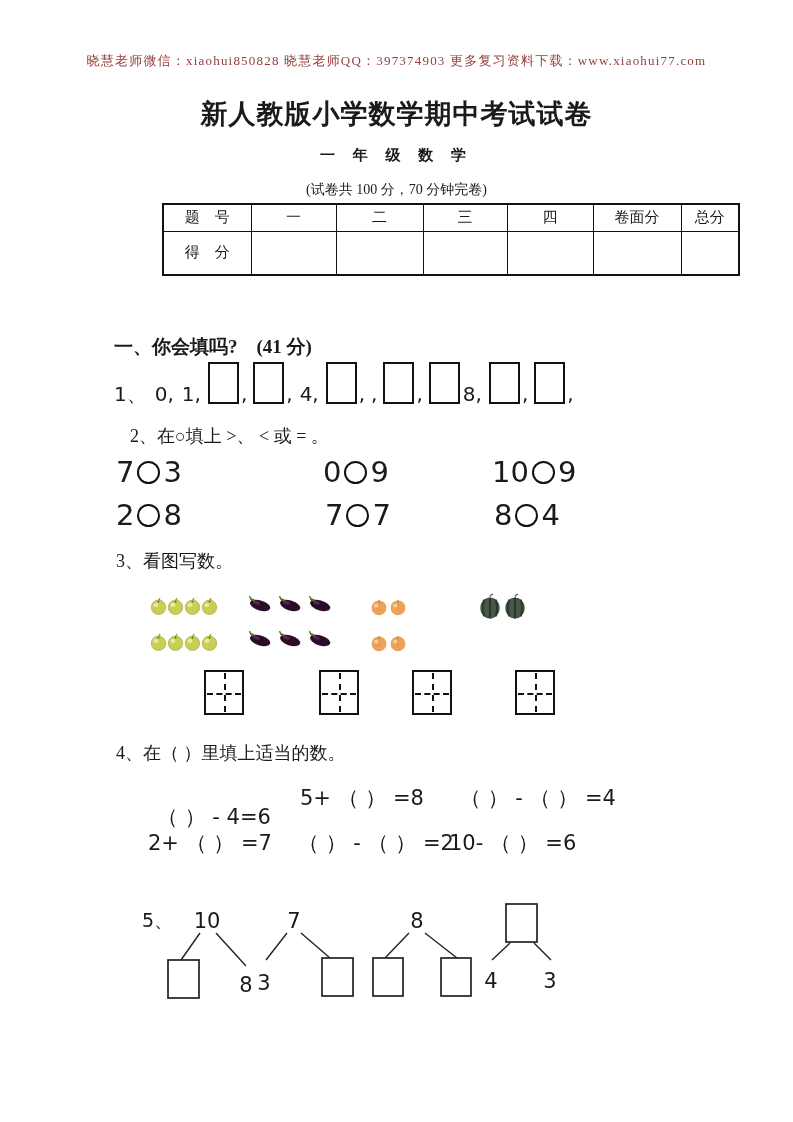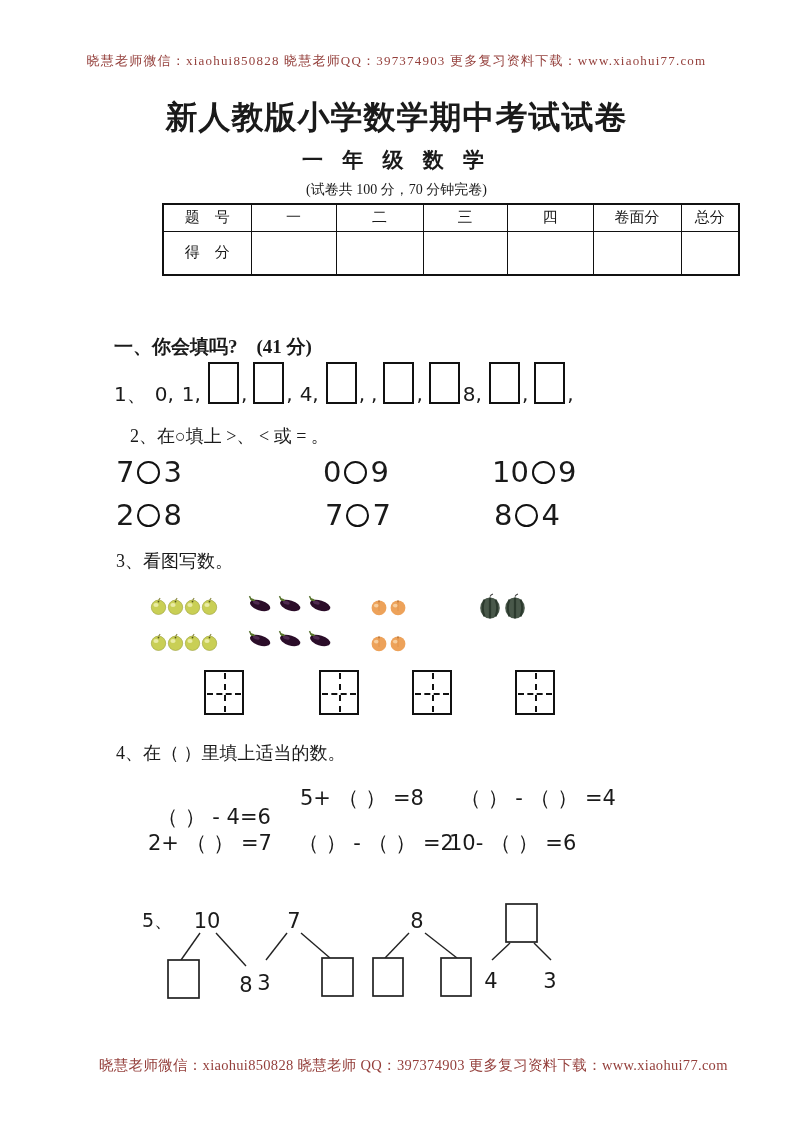--- a/index.html
+++ b/index.html
@@ -11,25 +11,25 @@
     font-family:"Liberation Serif", serif; color:var(--ink);
   }
   .abs { position:absolute; }
 
   .header-note {
     top:52px; left:0; width:100%; text-align:center;
     font-size:13px; letter-spacing:1.2px; color:var(--accent);
   }
   .doc-title {
     top:96px; left:0; width:100%; text-align:center;
-    font-size:32px; font-weight:700; letter-spacing:1px;
+    font-size:27px; font-weight:700; letter-spacing:1px;
   }
   .doc-subtitle {
     top:146px; left:0; width:100%; text-align:center;
-    font-size:21px; font-weight:600; letter-spacing:7px;
+    font-size:15px; font-weight:600; letter-spacing:7px;
   }
   .exam-note {
     top:181px; left:0; width:100%; text-align:center; font-size:14px;
   }
 
   table.score-table {
     top:203px; left:120px; border-collapse:collapse;
     border:2px solid #111; table-layout:fixed;
   }
   table.score-table td {
@@ -383,15 +383,14 @@
   </svg>
 
   <svg class="abs bond" style="top:898px; left:438px;" width="92" height="106">
     <rect x="26" y="6" width="31" height="38"></rect>
     <line x1="30" y1="45" x2="12" y2="62"></line>
     <line x1="54" y1="45" x2="71" y2="62"></line>
     <text x="11" y="90" text-anchor="middle">4</text>
     <text x="70" y="90" text-anchor="middle">3</text>
   </svg>
 
-  <div class="abs footer-note">晓慧老师微信：xiaohui850828  晓慧老师 QQ：397374903  更多复习资料下载：www.xiaohui77.com</div>
 
 </div>
 
 </body></html>

